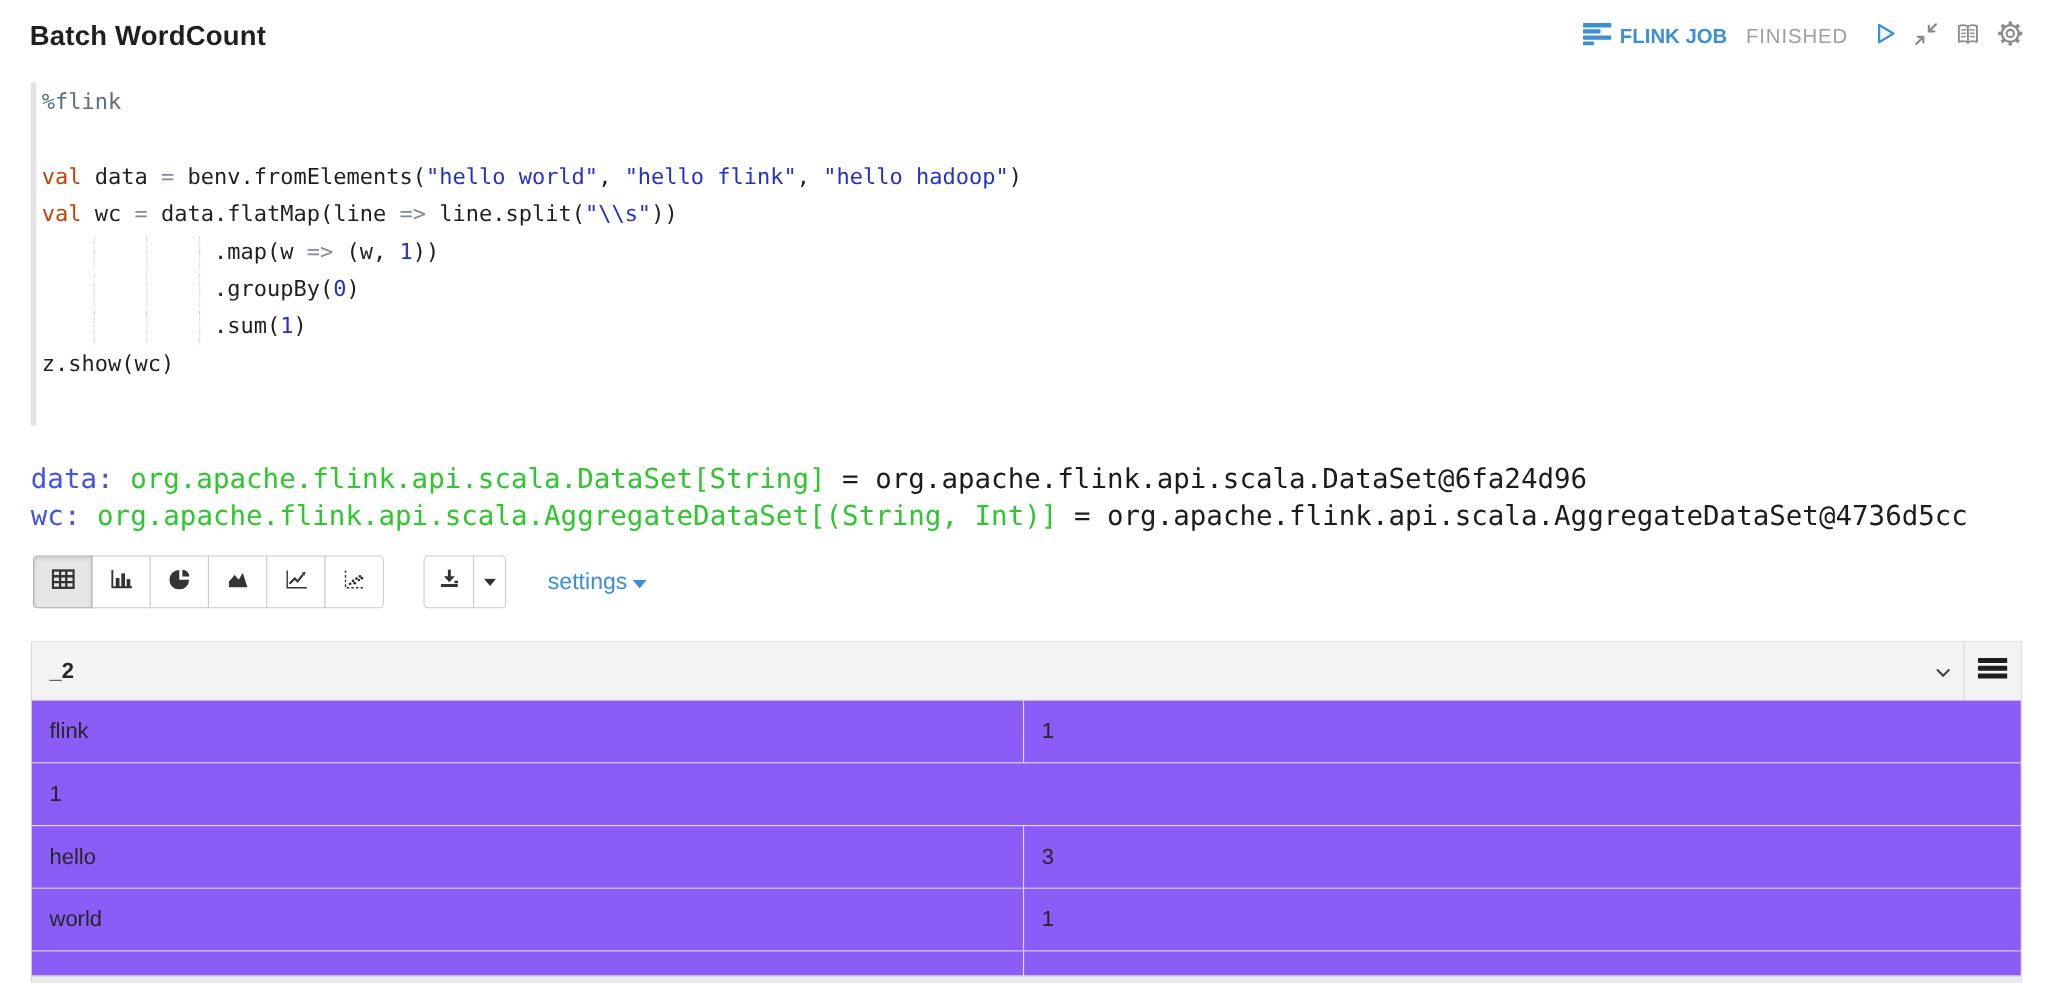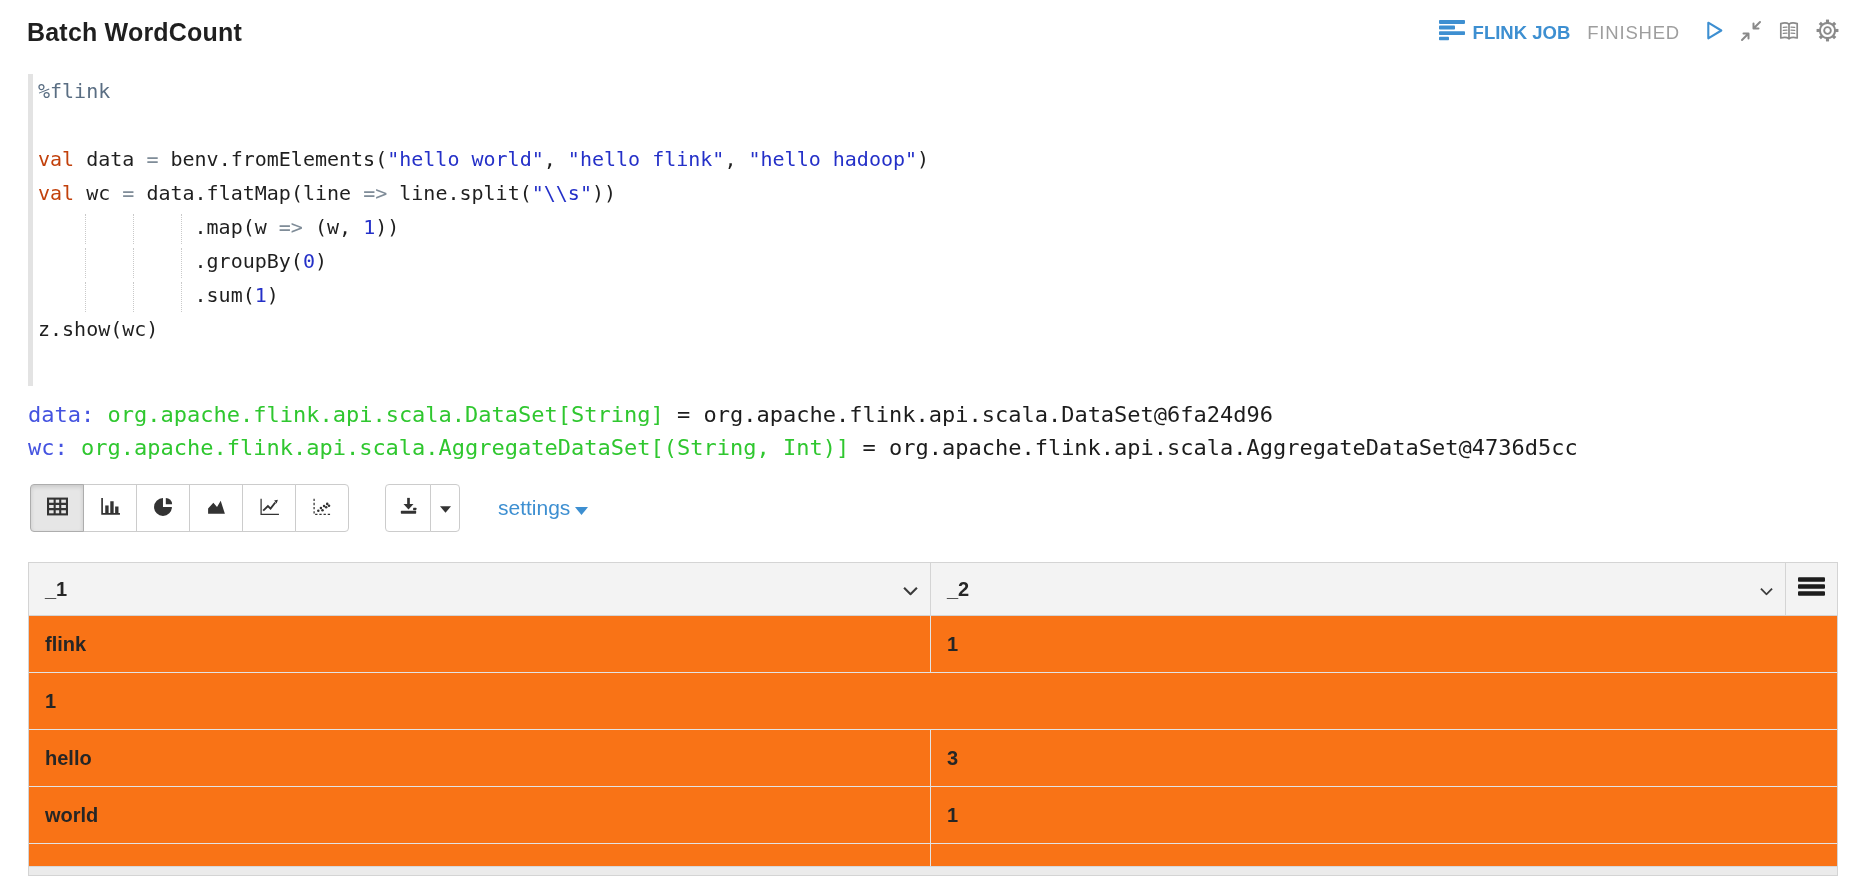--- a/index.html
+++ b/index.html
@@ -25,22 +25,22 @@
   .ig { display:inline-block; width:4ch; border-right:1px dotted #c9c9c9; height:30px;
         vertical-align:bottom; }
   .tok-magic { color:#5a6e83; }
   .tok-kw    { color:#c2410c; }
   .tok-str   { color:#2430c8; }
   .tok-num   { color:#2430c8; }
   .tok-op    { color:#7f8c98; }
   .tok-plain { color:#1f1f1f; }
 
   
-  .output { margin:12px 24px 0 28px; font-family:"DejaVu Sans Mono", monospace;
-            font-size:22px; line-height:33px; white-space:pre; }
+  .output { margin:32px 24px 0 28px; font-family:"DejaVu Sans Mono", monospace;
+            font-size:25px; line-height:33px; white-space:pre; }
   .tok-oblue  { color:#4453e0; }
   .tok-ogreen { color:#2fc72f; }
   .tok-oplain { color:#1c1c1c; }
 
   
   .viz-toolbar { margin:20px 24px 0 30px; display:flex; align-items:center; }
   .btn-group { display:inline-flex; }
   .chart-btn { width:54px; height:48px; background:#fff; border:1px solid #cccccc;
                margin-left:-1px; display:flex; align-items:center; justify-content:center;
                cursor:pointer; position:relative; }
@@ -58,21 +58,21 @@
   .grid { margin:30px 22px 0 28px; border:1px solid #d4d4d4; font-size:20px; color:#262626; }
   .grid-header { display:flex; background:#f3f3f3; border-bottom:1px solid #d4d4d4; height:53px; }
   .hcell { display:flex; align-items:center; padding-left:16px; font-weight:700;
            position:relative; cursor:pointer; }
   .hcell .underscore { font-weight:700; }
   .h1 { width:902px; border-right:1px solid #d4d4d4; }
   .h2 { flex:1; }
   .chev { position:absolute; right:12px; top:50%; transform:translateY(-50%); }
   .hmenu { width:52px; border-left:1px solid #d4d4d4; display:flex; align-items:center;
            justify-content:center; cursor:pointer; background:#f3f3f3; }
-  .grid-row { display:flex; height:57px; border-bottom:1px solid #e3e3e3; background:#f97316;font-weight:bold; }
+  .grid-row { display:flex; height:57px; border-bottom:1px solid #e3e3e3; background:#8b5cf6; }
   .grid-row.filler { height:22px; border-bottom:none; }
   .cell { display:flex; align-items:center; padding-left:16px; }
   .c1 { width:902px; border-right:1px solid #e3e3e3; }
   .c2 { flex:1; }
   .hscroll { height:9px; background:#ebebeb; border-top:1px solid #d8d8d8; cursor:pointer; }
 </style>
 </head>
 <body>
 
 <div class="para-header">
@@ -233,28 +233,20 @@
     <span>
       <svg width="13" height="8" viewBox="0 0 10 6">
           <polygon points="0,0 10,0 5,6" fill="#3D8FD1"></polygon>
         </svg>
     </span>
   </div>
 </div>
 
 <div class="grid">
   <div class="grid-header">
-    <div class="hcell h1">
-      <span class="underscore">_1</span>
-      <span class="chev">
-        <svg width="15" height="9" viewBox="0 0 14 8">
-            <polyline points="1,1 7,7 13,1" fill="none" stroke="#3c3c3c" stroke-width="2"></polyline>
-          </svg>
-      </span>
-    </div>
     <div class="hcell h2">
       <span class="underscore">_2</span>
       <span class="chev">
         <svg width="13" height="8" viewBox="0 0 14 8">
             <polyline points="1,1 7,7 13,1" fill="none" stroke="#3c3c3c" stroke-width="2"></polyline>
           </svg>
       </span>
     </div>
     <div class="hmenu">
       <span>

